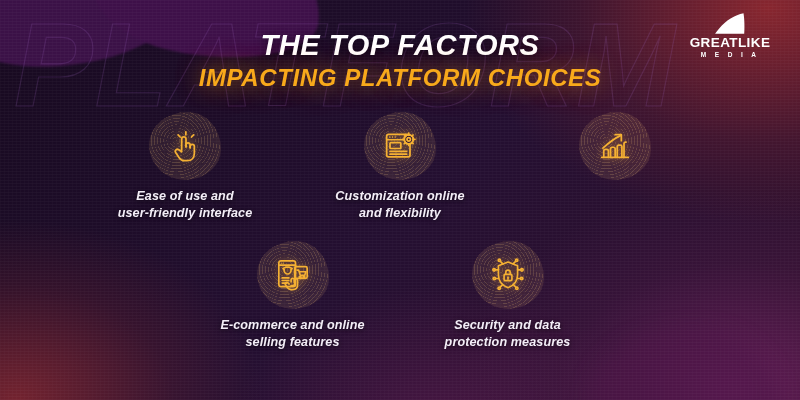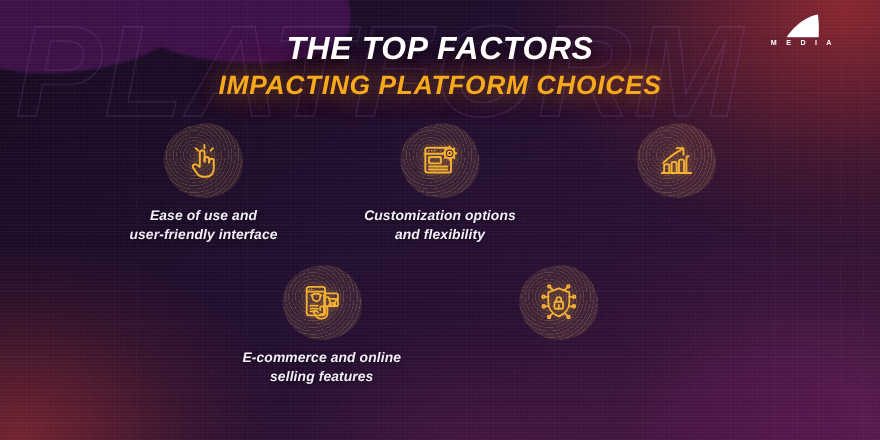--- a/index.html
+++ b/index.html
@@ -207,20 +207,21 @@
   <div class="blob-purple-c"></div>
   <div class="watermark">PLATFORM</div>
   <div class="bg-noise"></div>
 
   <div class="logo">
     <span>
       <svg class="logo-fin" width="34" height="23" viewBox="0 0 34 23" fill="none" aria-hidden="true">
         <path d="M30.5 1.2 C22 2.6 12.6 8.8 6.4 16.2 C4.3 18.7 2.9 20.6 2.1 21.8 L31.2 21.8 C31.6 16.4 31.6 8.0 30.5 1.2 Z" fill="#ffffff"></path>
       </svg>
     </span>
+    <div class="logo-name">GREATLIKE</div>
     <div class="logo-sub">M E D I A</div>
   </div>
 
   <div class="title-wrap">
     <div class="title-line1">THE TOP FACTORS</div>
     <div class="title-line2">IMPACTING PLATFORM CHOICES</div>
   </div>
 
   <div class="grid">
 
@@ -250,21 +251,21 @@
             <circle cx="15.0" cy="13.2" r="0.9" fill="#f5b133" stroke="none"></circle>
             <circle cx="18.2" cy="13.2" r="0.9" fill="#f5b133" stroke="none"></circle>
             <rect x="12" y="20" width="13" height="7" rx="1"></rect>
             <path d="M12 30.5h20M12 33.8h20"></path>
             <circle cx="34.5" cy="16" r="5.4" fill="#2a1230"></circle>
             <circle cx="34.5" cy="16" r="5.4"></circle>
             <circle cx="34.5" cy="16" r="2.1"></circle>
             <path d="M34.5 8.6v2.0M34.5 21.4v2.0M27.1 16h2.0M39.9 16h2.0M29.3 10.8l1.4 1.4M38.3 19.8l1.4 1.4M39.7 10.8l-1.4 1.4M30.7 19.8l-1.4 1.4"></path>
           </svg>
         </div>
-        <div class="cell-label">Customization options
+        <div class="cell-label">Customization online
 and flexibility</div>
       </div>
 
       <div class="cell">
         <div class="icon-blob">
           <svg width="40" height="40" viewBox="0 0 48 48" fill="none" stroke="#f5b133" stroke-width="2.1" stroke-linecap="round" stroke-linejoin="round">
             <path d="M8 37.5h32"></path>
             <path d="M10.5 37.5v-7.5a2 2 0 0 1 2-2h1.6a2 2 0 0 1 2 2v7.5"></path>
             <path d="M18.6 37.5v-10a2 2 0 0 1 2-2h1.6a2 2 0 0 1 2 2v10"></path>
             <path d="M26.7 37.5v-12.6a2 2 0 0 1 2-2h1.6a2 2 0 0 1 2 2v12.6"></path>
@@ -316,19 +317,21 @@
             <circle cx="7.3" cy="17.8" r="1.5"></circle>
             <circle cx="7.6" cy="28.2" r="1.5"></circle>
             <circle cx="40.7" cy="17.8" r="1.5"></circle>
             <circle cx="40.4" cy="28.2" r="1.5"></circle>
             <circle cx="13.6" cy="6.4" r="1.4"></circle>
             <circle cx="34.4" cy="6.4" r="1.4"></circle>
             <circle cx="13.4" cy="39.8" r="1.4"></circle>
             <circle cx="34.6" cy="39.8" r="1.4"></circle>
           </svg>
         </div>
+        <div class="cell-label">Security and data
+protection measures</div>
       </div>
 
     </div>
 
   </div>
 
 </div>
 
 </body></html>

